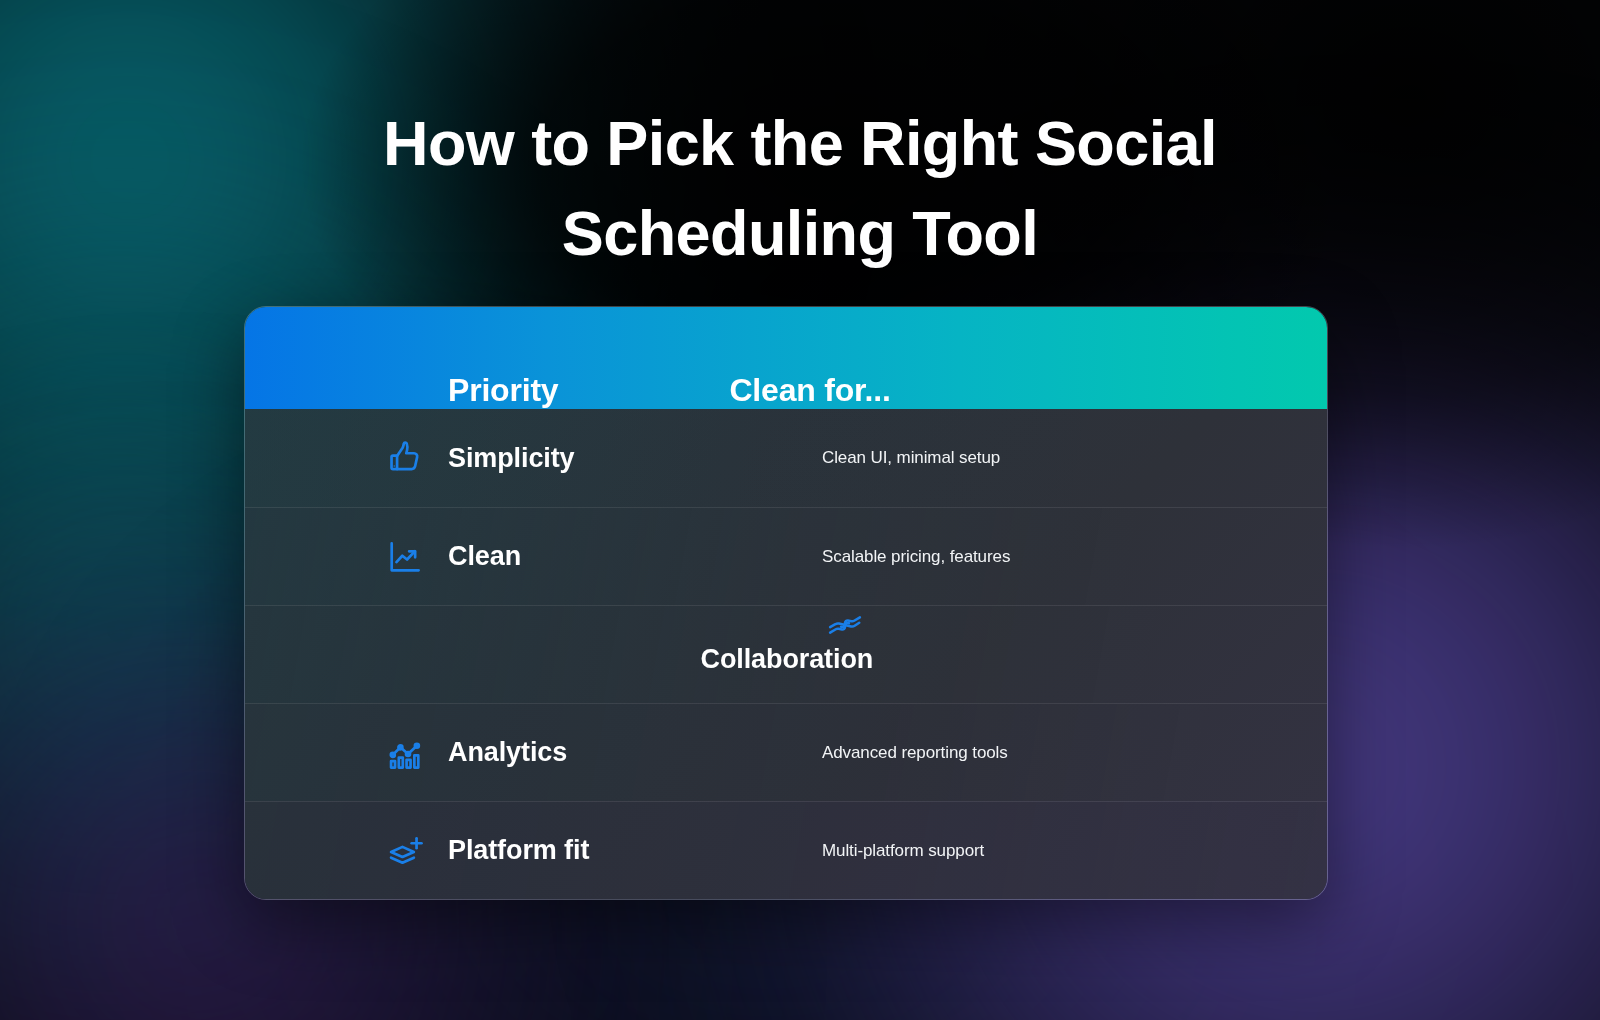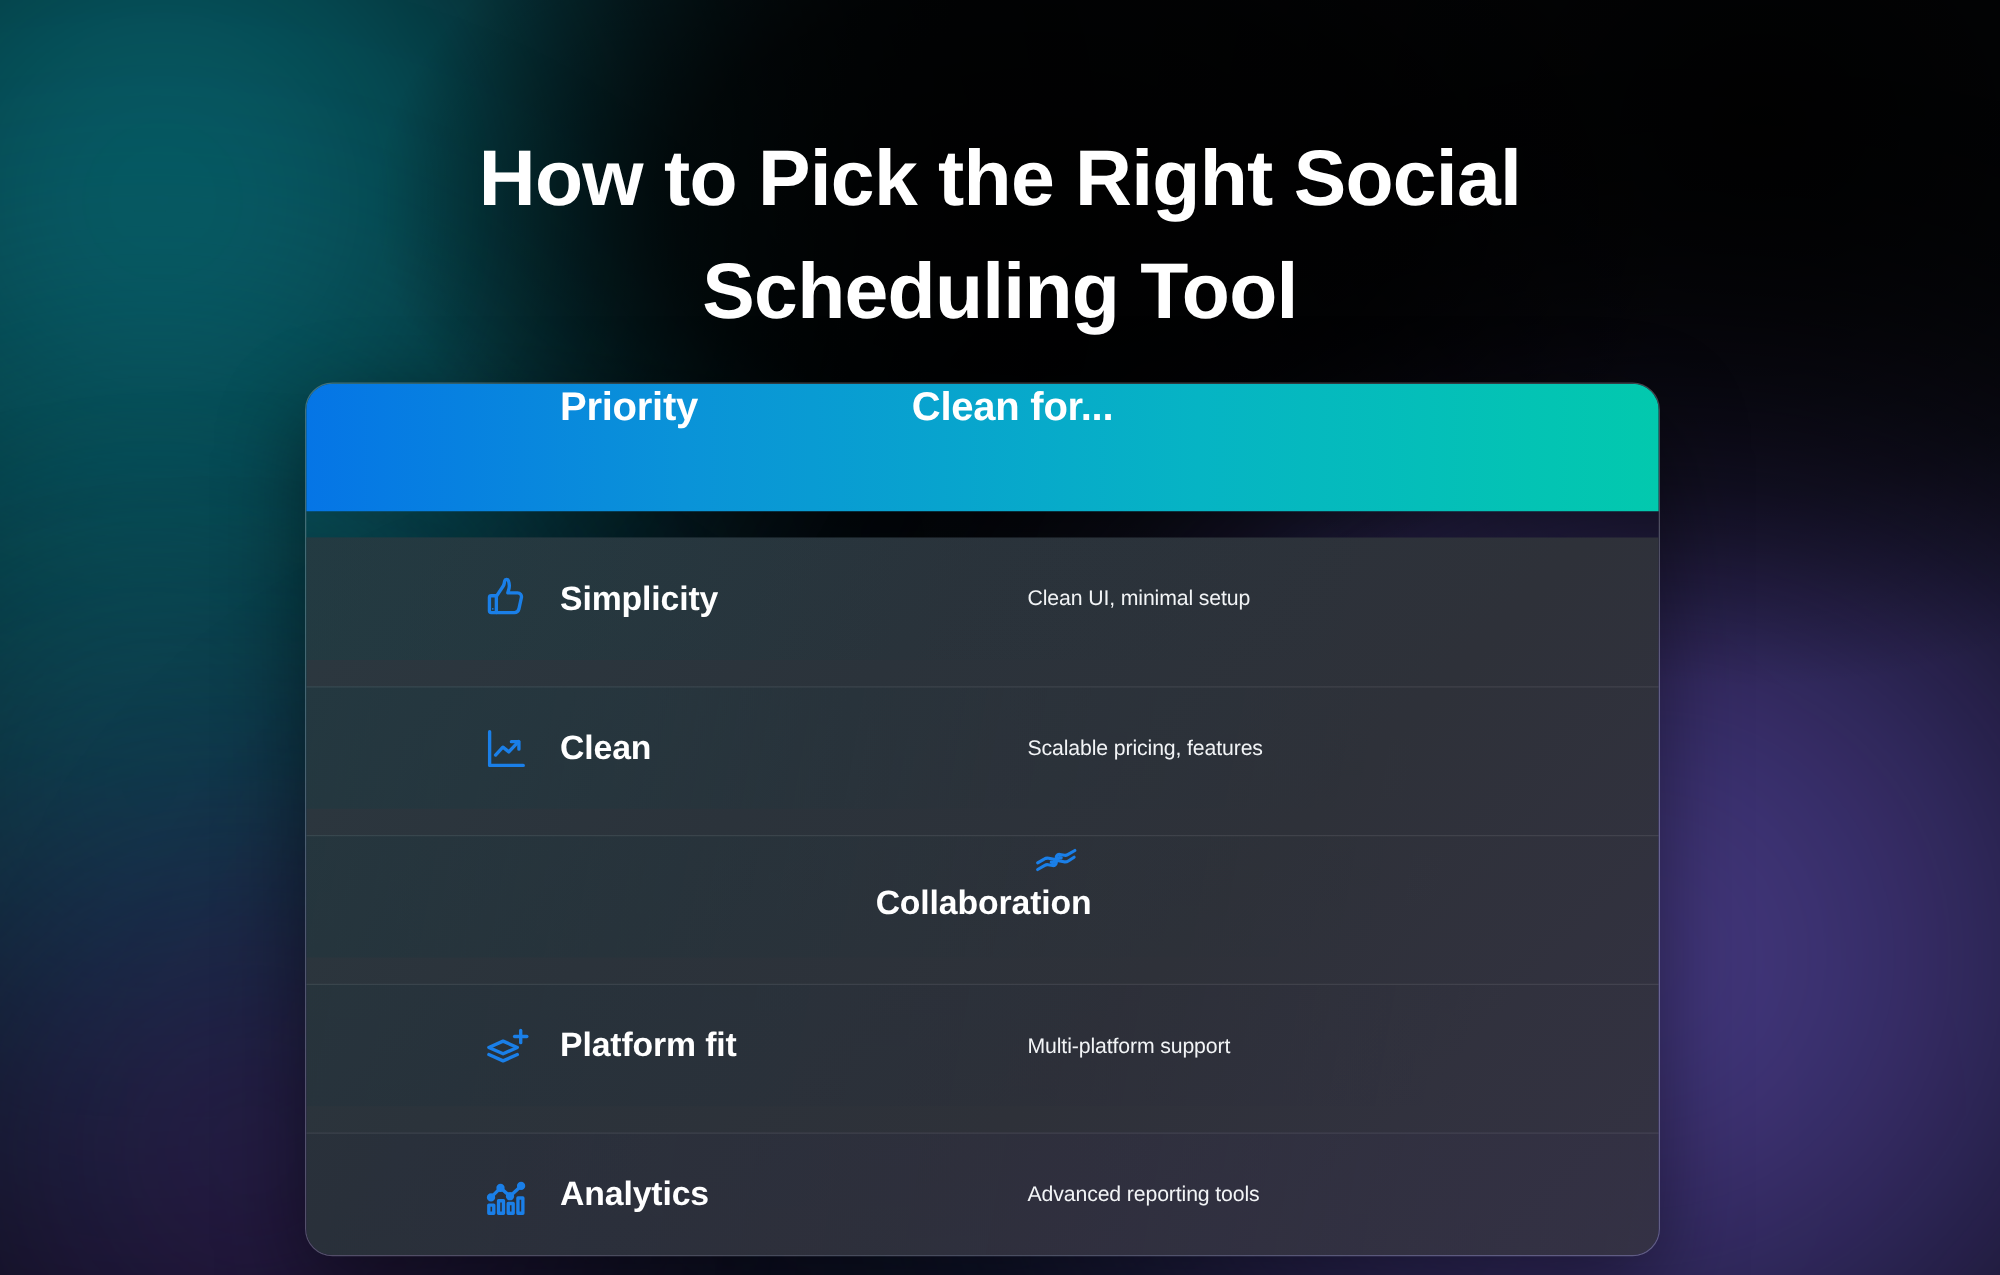--- a/index.html
+++ b/index.html
@@ -114,21 +114,21 @@
     top: 306px;
     width: 1084px;
     border-radius: 22px;
     overflow: hidden;
     border: 1px solid rgba(186,190,198,0.34);
     box-shadow: 0 24px 70px rgba(0,0,0,0.45);
   }
 
   .card-header {
     display: flex;
-    align-items: flex-start;
+    align-items: flex-end;
     height: 102px;
     background: linear-gradient(90deg, #0575e6 0%, #0a93d8 28%, #06b4c4 66%, #02c9ae 100%);
   }
   .th {
     color: #ffffff;
     font-size: 32px;
     font-weight: 700;
     letter-spacing: -0.2px;
   }
   .th-priority { margin-left: 203px; }
@@ -138,21 +138,20 @@
     background: linear-gradient(135deg,
         #2c3840 0%, #2b333b 34%, #2e3139 62%, #343243 100%);
   }
 
   .row {
     position: relative;
     display: flex;
     align-items: center;
     height: 98px;
     border-top: 1px solid rgba(255,255,255,0.085);
-    margin-top: 21px;
   }
   .row:first-child { border-top: none; }
   .row:nth-child(1) { background: linear-gradient(100deg, rgba(22,62,68,0.42) 0%, rgba(28,48,56,0.10) 48%, rgba(0,0,0,0) 80%); }
   .row:nth-child(2) { background: linear-gradient(100deg, rgba(20,58,66,0.34) 0%, rgba(26,46,54,0.08) 50%, rgba(0,0,0,0) 82%); }
   .row:nth-child(3) { background: linear-gradient(100deg, rgba(18,54,62,0.26) 0%, rgba(24,44,52,0.06) 52%, rgba(0,0,0,0) 84%); flex-direction: column; }
   .row:nth-child(4) { background: linear-gradient(100deg, rgba(16,48,58,0.16) 0%, rgba(34,34,56,0.10) 58%, rgba(0,0,0,0) 88%); }
   .row:nth-child(5) { background: linear-gradient(100deg, rgba(30,34,54,0.18) 0%, rgba(48,42,74,0.22) 60%, rgba(52,44,80,0.12) 100%); }
 
   .cell-icon {
     width: 203px;
@@ -236,48 +235,48 @@
       <div class="row">
         <div class="cell-icon">
           <svg viewBox="0 0 24 24" fill="none" stroke="#1a7fe8" stroke-width="1.6" stroke-linecap="round" stroke-linejoin="round">
             <path d="M2.6 16.8l3.6-2.1c.5-.3 1.1-.4 1.7-.3l2.3.4c.9.1 1.7-.5 1.8-1.4.1-.8-.4-1.5-1.2-1.7l-2.6-.6c-.8-.2-1.6-.05-2.3.4L2.6 13.4"></path>
             <path d="M21.4 7.2l-3.6 2.1c-.5.3-1.1.4-1.7.3l-2.3-.4c-.9-.1-1.7.5-1.8 1.4-.1.8.4 1.5 1.2 1.7l2.6.6c.8.2 1.6.05 2.3-.4l2.9-1.9"></path>
             <path d="M12.1 12.6c-.7.6-1.7.8-2.6.5"></path>
             <path d="M11.9 11.4c.7-.6 1.7-.8 2.6-.5"></path>
           </svg>
         </div>
         <div class="cell-priority">Collaboration</div>
-      </div>
-
-      <div class="row">
-        <div class="cell-icon">
-          <svg viewBox="0 0 24 24" fill="none" stroke="#1a7fe8" stroke-width="1.7" stroke-linecap="round" stroke-linejoin="round">
-            <polygon points="10.4,9.4 17.6,12.6 10.4,15.8 3.2,12.6"></polygon>
-            <polyline points="3.2,16.2 10.4,19.4 17.6,16.2"></polyline>
-            <line x1="19.3" y1="4.0" x2="19.3" y2="10.2"></line>
-            <line x1="16.2" y1="7.1" x2="22.4" y2="7.1"></line>
-          </svg>
-        </div>
-        <div class="cell-priority">Platform fit</div>
-        <div class="cell-lookfor">Multi-platform support</div>
       </div>
 
       <div class="row">
         <div class="cell-icon">
           <svg viewBox="0 0 24 24" fill="none" stroke="#1a7fe8" stroke-width="1.7" stroke-linecap="round" stroke-linejoin="round">
             <polyline points="4.3,13.2 9.1,8.4 13.9,12.6 19.5,7.4"></polyline>
             <circle cx="4.3" cy="13.2" r="1.25"></circle>
             <circle cx="9.1" cy="8.4" r="1.25"></circle>
             <circle cx="13.9" cy="12.6" r="1.25"></circle>
             <circle cx="19.5" cy="7.4" r="1.25"></circle>
             <rect x="3.2" y="17.1" width="2.5" height="4.1"></rect>
             <rect x="8.1" y="14.9" width="2.5" height="6.3"></rect>
             <rect x="13.0" y="16.3" width="2.5" height="4.9"></rect>
             <rect x="17.9" y="13.5" width="2.5" height="7.7"></rect>
           </svg>
         </div>
         <div class="cell-priority">Analytics</div>
         <div class="cell-lookfor">Advanced reporting tools</div>
       </div>
 
+      <div class="row">
+        <div class="cell-icon">
+          <svg viewBox="0 0 24 24" fill="none" stroke="#1a7fe8" stroke-width="1.7" stroke-linecap="round" stroke-linejoin="round">
+            <polygon points="10.4,9.4 17.6,12.6 10.4,15.8 3.2,12.6"></polygon>
+            <polyline points="3.2,16.2 10.4,19.4 17.6,16.2"></polyline>
+            <line x1="19.3" y1="4.0" x2="19.3" y2="10.2"></line>
+            <line x1="16.2" y1="7.1" x2="22.4" y2="7.1"></line>
+          </svg>
+        </div>
+        <div class="cell-priority">Platform fit</div>
+        <div class="cell-lookfor">Multi-platform support</div>
+      </div>
+
     </div>
   </div>
 </div>
 
 </body></html>

